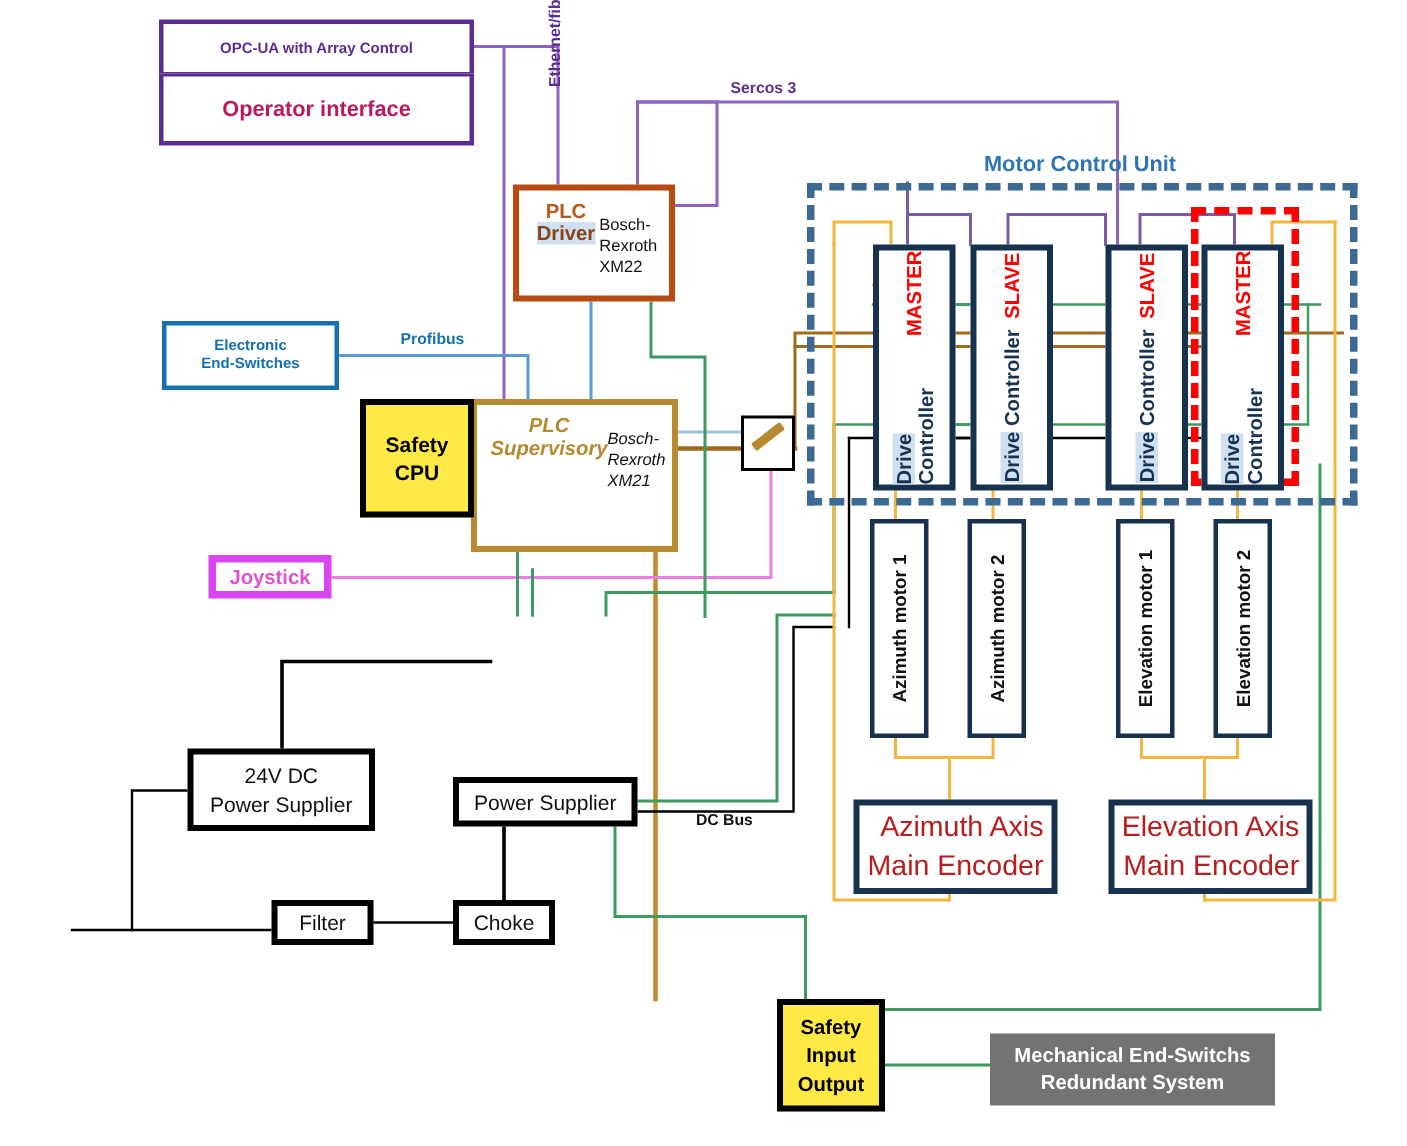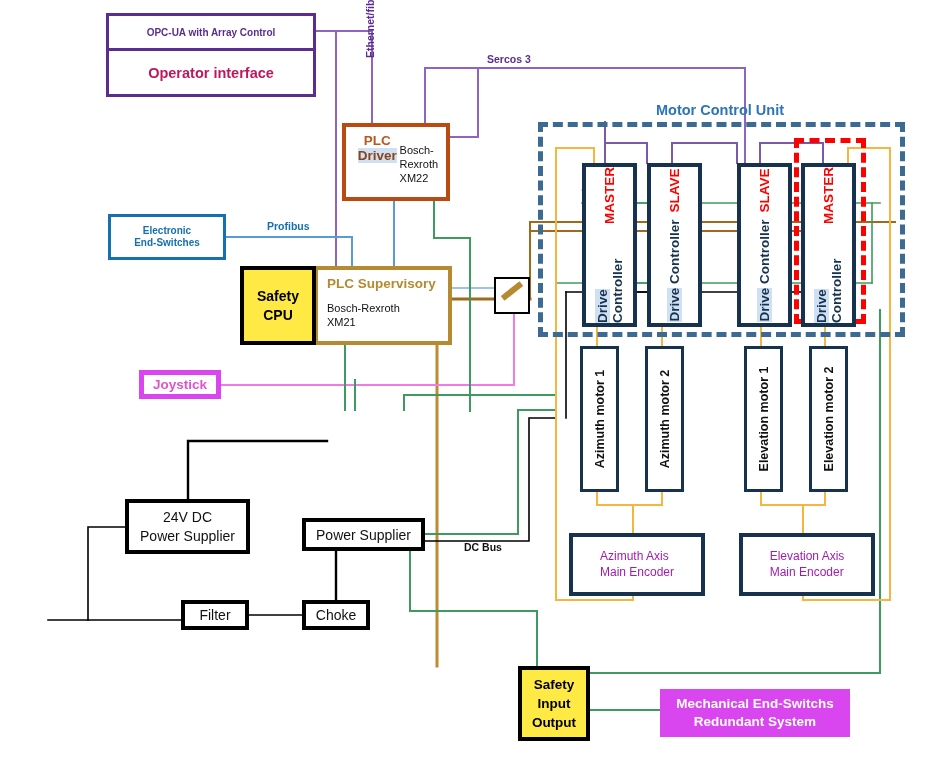--- a/index.html
+++ b/index.html
@@ -24,22 +24,22 @@
   .kPLC{color:#B9581E;}
   .kDRV{color:#8A4418;background:#CFE0F3;}
 
   
   .ees{left:108px;top:214px;width:118px;height:46px;border:3px solid #1470B0;color:#1470B0;
        font-size:10px;font-weight:600;line-height:1.25;}
 
   
   .scpu{left:240px;top:266px;width:76px;height:79px;border:4px solid #000;background:#FFE945;
         color:#000;font-size:14px;font-weight:700;line-height:1.35;z-index:7;}
-  .plcsup{left:314px;top:266px;width:138px;height:79px;border:4px solid #B58A30;
-          flex-direction:column;align-items:flex-start;justify-content:flex-start;padding:7px 0 0 9px;}
+  .plcsup{left:314px;top:266px;width:138px;height:102px;border:4px solid #B58A30;
+          flex-direction:row;align-items:flex-start;justify-content:flex-start;padding:7px 0 0 9px;font-style:italic;}
   .plcsup .t1{font-size:13.5px;font-weight:700;color:#B58A30;line-height:1.1;}
   .plcsup .t2{font-size:11px;color:#111;line-height:1.28;margin-top:9px;text-align:left;}
 
   
   .swbox{left:494px;top:277px;width:36px;height:37px;border:2px solid #000;z-index:7;background:#fff;}
   .swbar{position:absolute;left:500px;top:288px;width:24px;height:6px;background:#B58A30;
          transform:rotate(-38deg);transform-origin:50% 50%;z-index:8;border-radius:1px;}
 
   
   .joy{left:139px;top:370px;width:82px;height:29px;border:5px solid #d946ef;color:#E252CE;
@@ -53,21 +53,21 @@
   .dc24{left:125px;top:499px;width:125px;height:55px;border:4px solid #000;color:#111;font-size:14px;
         line-height:1.3;}
   .psup{left:302px;top:518px;width:123px;height:33px;border:4px solid #000;color:#111;font-size:14px;}
   .filt{left:181px;top:600px;width:68px;height:30px;border:4px solid #000;color:#111;font-size:14px;}
   .chok{left:302px;top:600px;width:68px;height:30px;border:4px solid #000;color:#111;font-size:14px;}
 
   
   .buscpl{left:411px;top:666px;width:107px;height:75px;border:4px solid #000;color:#111;font-size:13.5px;}
   .safio{left:518px;top:666px;width:72px;height:75px;border:4px solid #000;background:#FFE945;
          color:#000;font-size:13.5px;font-weight:700;line-height:1.42;}
-  .mech{left:660px;top:689px;width:190px;height:48px;background:#d946ef;color:#fff;font-size:13.5px;
+  .mech{left:660px;top:689px;width:190px;height:48px;background:#737373;color:#fff;font-size:13.5px;
         font-weight:600;line-height:1.35;border:none;}
 
   
   .mcu{position:absolute;left:538px;top:122px;width:357px;height:205px;
        border:5px dashed #3D6A93;z-index:2;background:transparent;}
   .mcu-title{left:656px;top:102px;color:#2E75B6;font-size:14.5px;font-weight:600;}
   .redbox{position:absolute;left:794px;top:138px;width:62px;height:176px;border:5px dashed #FF0000;z-index:6;}
 
   
   .dc{position:absolute;width:47px;height:156px;border:4px solid #16324F;background:#fff;z-index:7;}
@@ -80,22 +80,22 @@
 
   
   .mot{position:absolute;width:33px;height:140px;border:3px solid #16324F;background:#fff;z-index:7;}
   .mot .vtxt{position:absolute;left:0;top:0;width:140px;height:33px;
              transform:rotate(-90deg) translate(-140px,0);transform-origin:0 0;
              display:flex;align-items:center;justify-content:center;
              font-size:12.5px;font-weight:600;color:#111;}
 
   
   .enc{position:absolute;width:128px;height:55px;border:4px solid #16324F;background:#fff;z-index:7;
-       display:flex;align-items:center;justify-content:center;text-align:left;
-       font-size:12px;color:#a21caf;line-height:1.32;}
+       display:flex;align-items:center;justify-content:center;text-align:right;
+       font-size:19px;color:#b91c1c;line-height:1.32;}
 
   
   .lab{font-size:10.5px;font-weight:700;z-index:8;}
   .lab-eth{left:364px;top:58px;color:#5B2D90;transform:rotate(-90deg);transform-origin:0 0;font-size:10.5px;}
   .lab-ser{left:487px;top:53px;color:#5B2D90;}
   .lab-pro{left:247px;top:220px;color:#1470B0;margin-left:20px;}
   .lab-dcb{left:464px;top:541px;color:#111;}
 </style>
 </head>
 <body>

